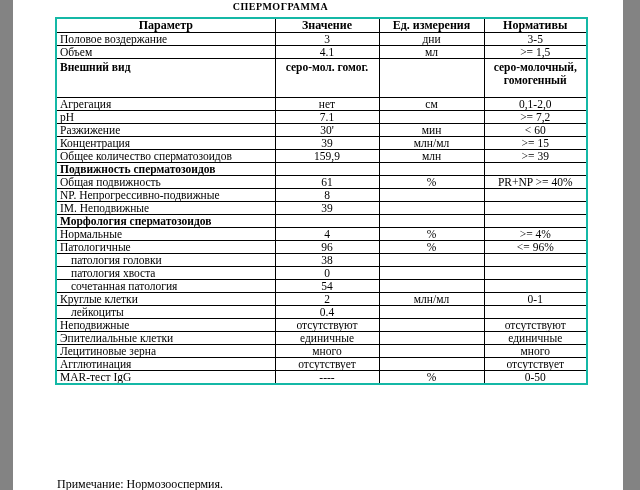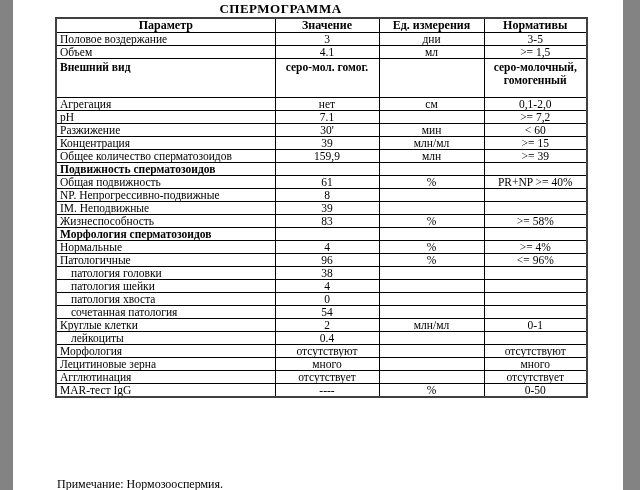--- a/index.html
+++ b/index.html
@@ -21,31 +21,31 @@
   }
   .side-strip.left  { left: 0;    width: 13px; }
   .side-strip.right { left: 623px; width: 17px; }
   .doc-title {
     position: absolute;
     top: 1px;
     left: 13px;
     width: 535px;
     text-align: center;
     font-weight: bold;
-    font-size: 13px;
+    font-size: 10px;
     letter-spacing: 0.5px;
   }
   table.report {
     position: absolute;
     left: 55px;
     top: 17px;
     width: 531px;
     border-collapse: collapse;
     table-layout: fixed;
-    border: 2px solid #404040;
+    border: 2px solid #14b8a6;
   }
   table.report th, table.report td {
     border: 1px solid #000000;
     font-size: 11.5px;
     line-height: 12px;
     height: 13px;
     padding: 0 3px;
     overflow: hidden;
     vertical-align: middle;
     white-space: nowrap;
@@ -166,26 +166,20 @@
     <td class="val">8</td>
     <td class="unit"></td>
     <td class="norm"></td>
   </tr>
         <tr>
     <td class="param">IM. Неподвижные</td>
     <td class="val">39</td>
     <td class="unit"></td>
     <td class="norm"></td>
   </tr>
-        <tr>
-    <td class="param">Жизнеспособность</td>
-    <td class="val">83</td>
-    <td class="unit">%</td>
-    <td class="norm">&gt;= 58%</td>
-  </tr>
         <tr class="section">
     <td class="param">Морфология сперматозоидов</td>
     <td class="val"></td>
     <td class="unit"></td>
     <td class="norm"></td>
   </tr>
         <tr>
     <td class="param">Нормальные</td>
     <td class="val">4</td>
     <td class="unit">%</td>
@@ -193,26 +187,20 @@
   </tr>
         <tr>
     <td class="param">Патологичные</td>
     <td class="val">96</td>
     <td class="unit">%</td>
     <td class="norm">&lt;= 96%</td>
   </tr>
         <tr>
     <td class="param indent">патология головки</td>
     <td class="val">38</td>
-    <td class="unit"></td>
-    <td class="norm"></td>
-  </tr>
-        <tr>
-    <td class="param indent">патология шейки</td>
-    <td class="val">4</td>
     <td class="unit"></td>
     <td class="norm"></td>
   </tr>
         <tr>
     <td class="param indent">патология хвоста</td>
     <td class="val">0</td>
     <td class="unit"></td>
     <td class="norm"></td>
   </tr>
         <tr>
@@ -227,24 +215,30 @@
     <td class="unit">млн/мл</td>
     <td class="norm">0-1</td>
   </tr>
         <tr>
     <td class="param indent">лейкоциты</td>
     <td class="val">0.4</td>
     <td class="unit"></td>
     <td class="norm"></td>
   </tr>
         <tr>
-    <td class="param">Морфология</td>
+    <td class="param">Неподвижные</td>
     <td class="val">отсутствуют</td>
     <td class="unit"></td>
     <td class="norm">отсутствуют</td>
+  </tr>
+        <tr>
+    <td class="param">Эпителиальные клетки</td>
+    <td class="val">единичные</td>
+    <td class="unit"></td>
+    <td class="norm">единичные</td>
   </tr>
         <tr>
     <td class="param">Лецитиновые зерна</td>
     <td class="val">много</td>
     <td class="unit"></td>
     <td class="norm">много</td>
   </tr>
         <tr>
     <td class="param">Агглютинация</td>
     <td class="val">отсутствует</td>

